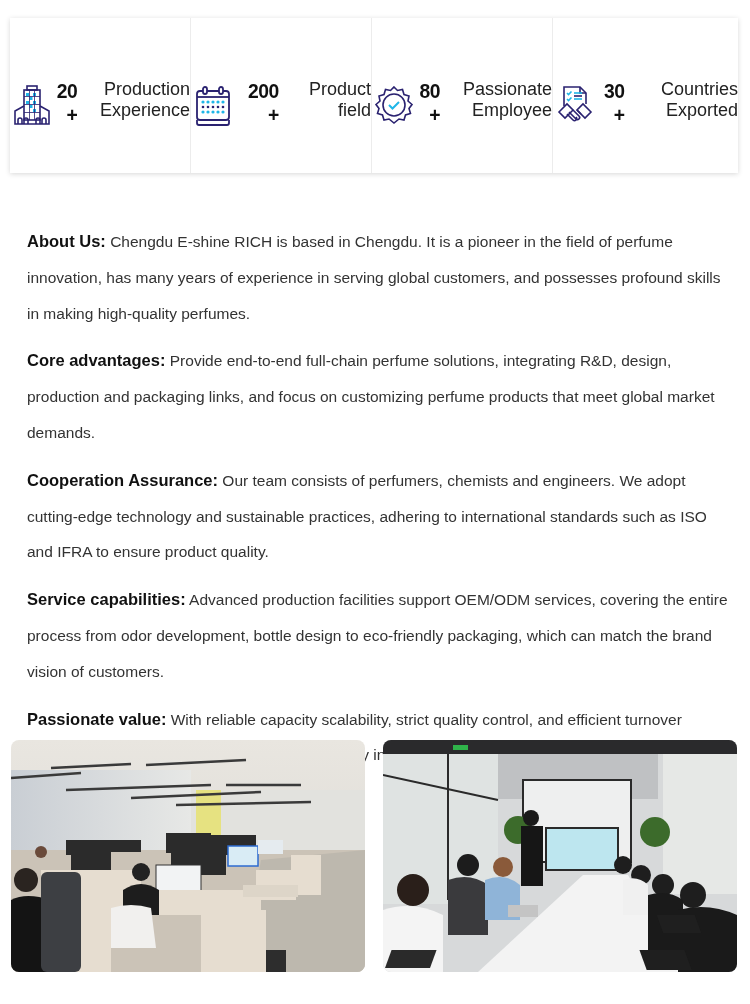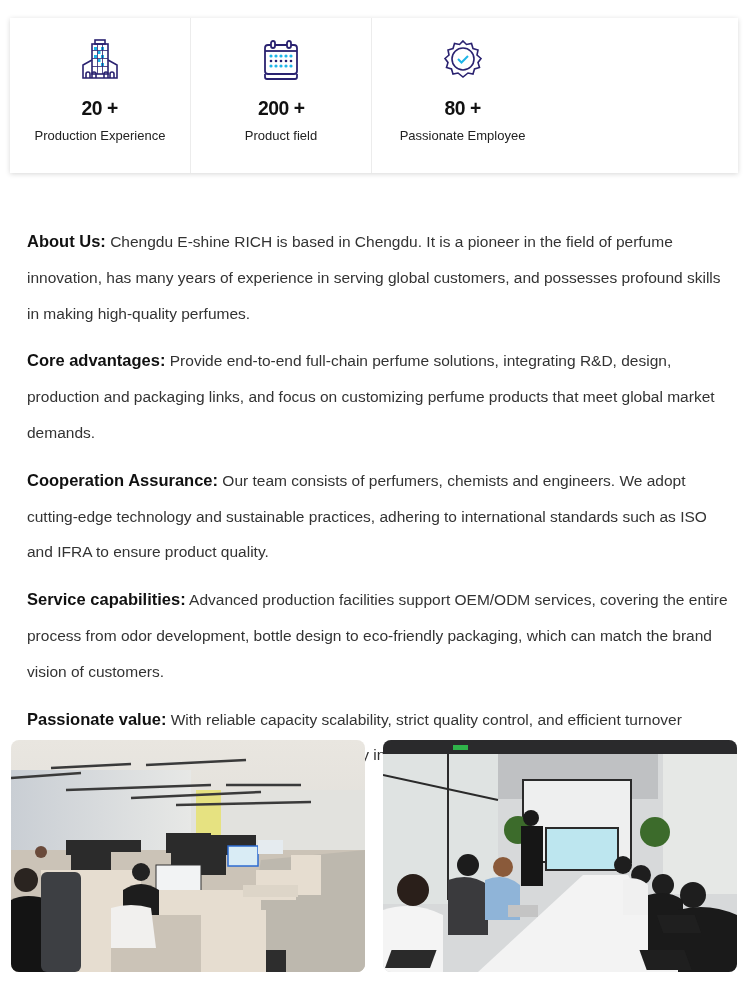--- a/index.html
+++ b/index.html
@@ -7,36 +7,37 @@
   body { font-family: "Liberation Sans", sans-serif; color: #222; position: relative; }
 
   .stats-card {
     position: absolute; left: 10px; top: 18px; width: 728px; height: 155px;
     background: #fff;
     box-shadow: 0 1px 5px rgba(0,0,0,0.16);
     display: flex;
   }
   .stat {
     flex: 0 0 auto; height: 100%;
-    display: flex; flex-direction: column; align-items: center;
+    display: flex; flex-direction: row; align-items: center;
     border-right: 1px solid #ececec;
+    text-align: right;
   }
   .stat:last-child { border-right: none; }
   .stat:nth-child(1) { width: 181px; }
   .stat:nth-child(2) { width: 181px; }
   .stat:nth-child(3) { width: 181px; }
   .stat:nth-child(4) { width: 185px; }
   .stat-icon { width: 44px; height: 44px; margin-top: 20px; }
   .stat-icon svg { width: 44px; height: 44px; display: block; }
   .stat-value {
     margin-top: 14px; font-size: 21px; font-weight: bold; color: #111;
     font-family: "Liberation Sans", sans-serif; letter-spacing: -0.5px;
     transform: scaleX(0.92);
   }
-  .stat-label { margin-top: 8px; font-size: 13px; color: #222; }
+  .stat-label { margin-top: 8px; font-size: 18px; color: #222; }
 
   .about {
     position: absolute; left: 15px; top: 212px; width: 725px;
     font-size: 15.5px; line-height: 35.8px; color: #333;
   }
   .about p { margin: 12px; }
   .about .k { font-weight: bold; color: #111; font-size: 16.5px; }
 
   .photo {
     position: absolute; top: 740px; height: 232px; border-radius: 8px; overflow: hidden;
@@ -114,20 +115,38 @@
       <svg viewBox="0 0 44 44" fill="none" stroke="#2a2270" stroke-width="1.6">
         <path d="M22 3 L25.5 6.5 L30.5 5.5 L32 10.5 L37 12 L36 17 L40 20.5 L37 24.5 L38.5 29.5 L33.5 31 L32 36 L27 35 L22 39 L17 35 L12 36 L10.5 31 L5.5 29.5 L7 24.5 L4 20.5 L8 17 L7 12 L12 10.5 L13.5 5.5 L18.5 6.5 Z"></path>
         <circle cx="22" cy="21" r="11"></circle>
         <path d="M17 21 L20.5 24.5 L27 18" stroke="#1fb6e8" stroke-width="2"></path>
       </svg>
     </div>
     <div class="stat-value">80 +</div>
     <div class="stat-label">Passionate Employee</div>
   </div>
 
+  <div class="stat">
+    <div class="stat-icon">
+      <svg viewBox="0 0 44 44" fill="none" stroke="#2a2270" stroke-width="1.6">
+        <path d="M11 22 V3 H27 L33 9 V20"></path>
+        <path d="M27 3 V9 H33"></path>
+        <path d="M14 9 l1.5 1.5 l3 -3" stroke="#1fb6e8"></path>
+        <path d="M14 15 l1.5 1.5 l3 -3" stroke="#1fb6e8"></path>
+        <line x1="21" y1="9" x2="29" y2="9" stroke="#1fb6e8"></line>
+        <line x1="21" y1="12" x2="29" y2="12"></line>
+        <line x1="21" y1="15" x2="29" y2="15" stroke="#1fb6e8"></line>
+        <path d="M6 28 L14 20 L20 26 L12 34 Z"></path>
+        <path d="M38 28 L30 20 L24 26 L32 34 Z"></path>
+        <path d="M14 30 L20 36 a2 2 0 0 0 3 -3 M16 28 L23 35 a2 2 0 0 0 3 -3 L20 26 M24 26 L28 30"></path>
+      </svg>
+    </div>
+    <div class="stat-value">30 +</div>
+    <div class="stat-label">Countries Exported</div>
+  </div>
 </div>
 
 <div class="about">
   <p><span class="k">About Us:</span><span> Chengdu E-shine RICH is based in Chengdu. It is a pioneer in the field of  perfume innovation, has many years of experience in serving global customers, and possesses profound skills in making high-quality perfumes.</span></p>
   <p><span class="k">Core advantages:</span><span> Provide end-to-end full-chain perfume solutions, integrating R&amp;D, design, production and packaging links, and focus on customizing perfume products that meet global market demands.</span></p>
   <p><span class="k">Cooperation Assurance:</span><span> Our team consists of perfumers, chemists and engineers. We adopt cutting-edge technology and sustainable practices, adhering to international standards such as ISO and IFRA to ensure product quality.</span></p>
   <p><span class="k">Service capabilities:</span><span> Advanced production facilities support OEM/ODM services, covering the entire process from odor development, bottle design to eco-friendly packaging, which can match the brand vision of customers.</span></p>
   <p><span class="k">Passionate value:</span><span> With reliable capacity scalability, strict quality control, and efficient turnover capabilities, we help our partners develop steadily in the market and continuously create value.</span></p>
 </div>
 

